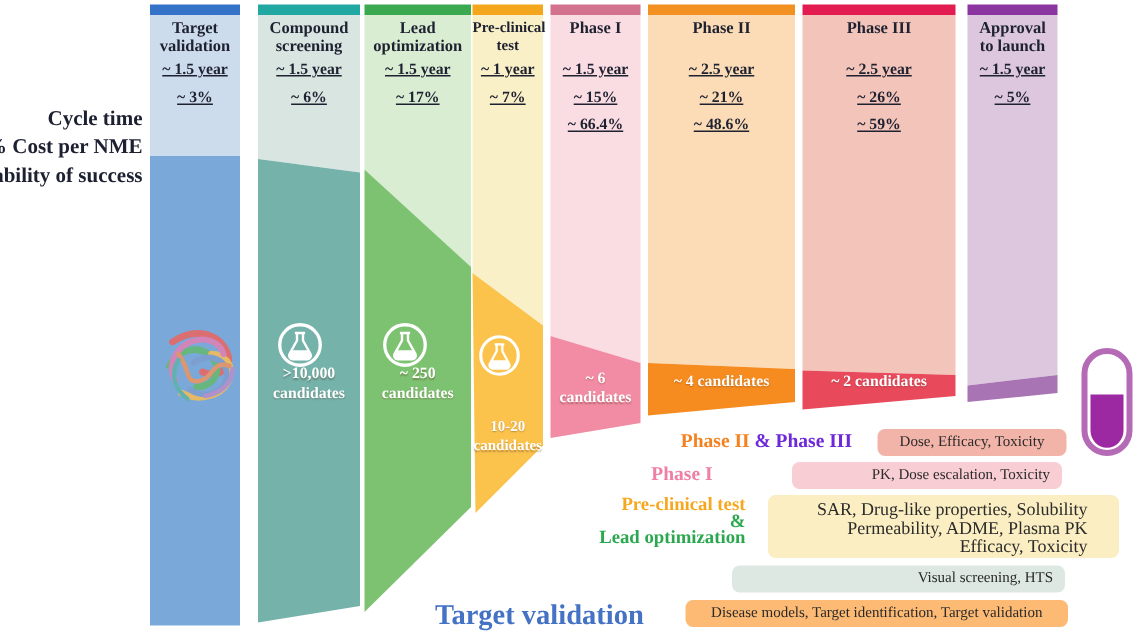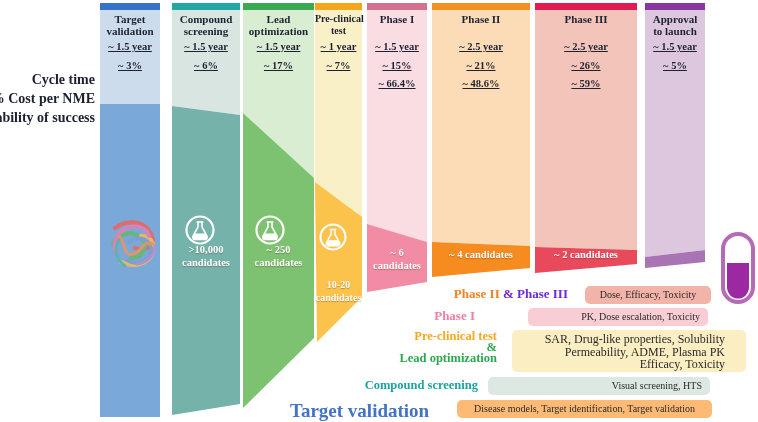--- a/index.html
+++ b/index.html
@@ -217,19 +217,18 @@
     <span class="l1">Pre-clinical test</span>
     <span class="amp">&amp;</span>
     <span class="l2">Lead optimization</span>
   </div>
   <div class="legend-box" id="lg3-box">
     <span>SAR, Drug-like properties, Solubility</span>
     <span>Permeability, ADME, Plasma PK</span>
     <span>Efficacy, Toxicity</span>
   </div>
 
-  <div class="legend-label" id="lg4-label">Compound screening</div>
   <div class="legend-box" id="lg4-box">Visual screening, HTS</div>
 
   <div class="legend-label" id="lg5-label">Target validation</div>
   <div class="legend-box" id="lg5-box">Disease models, Target identification, Target validation</div>
 
 </div>
 
 </body></html>

